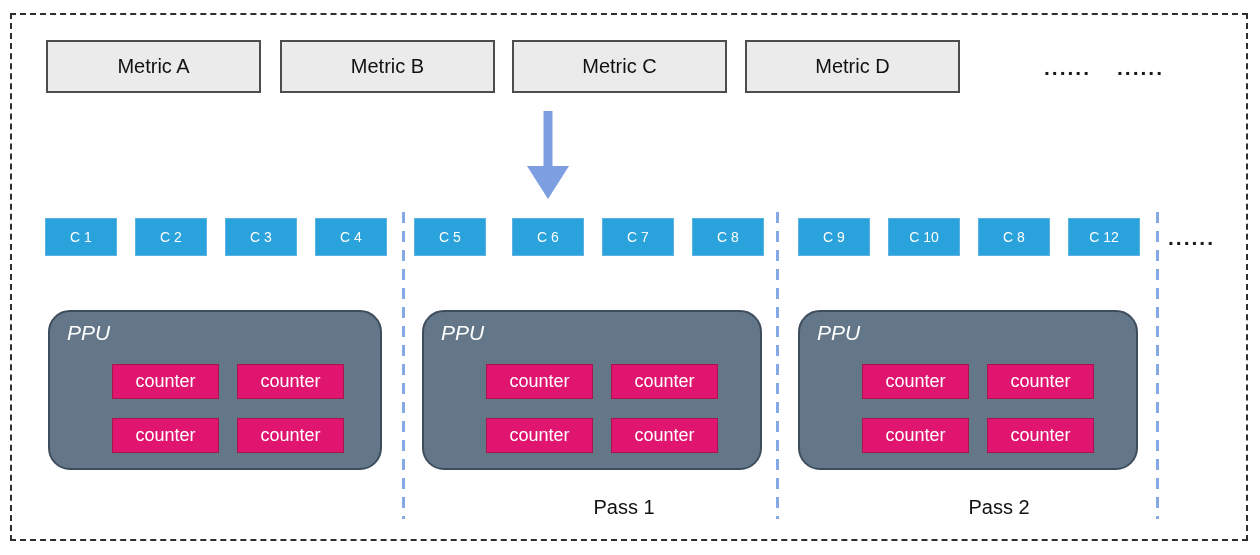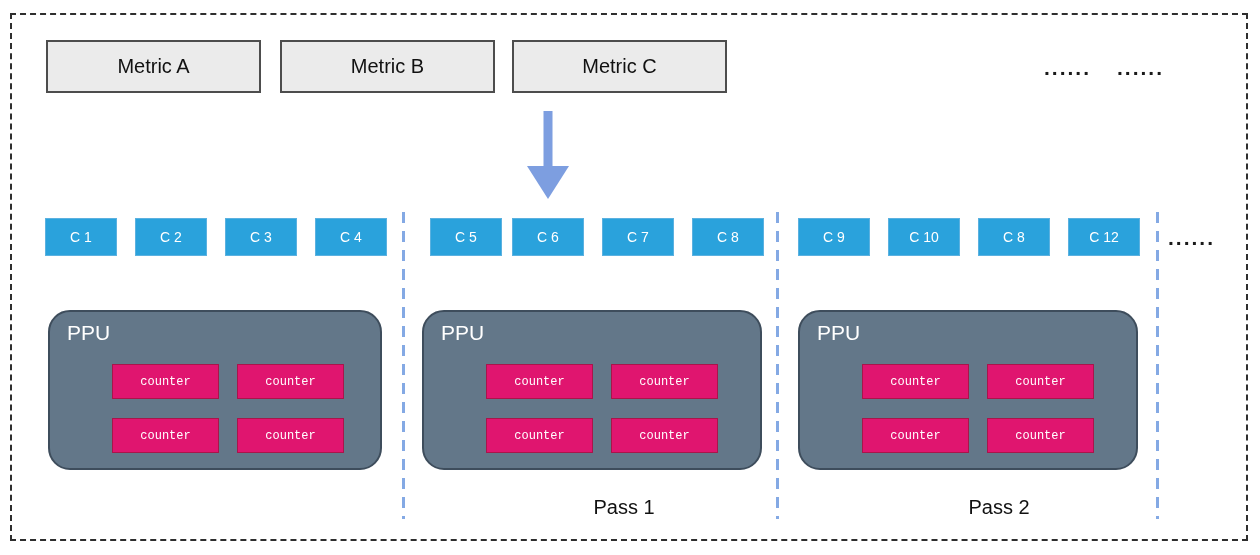--- a/index.html
+++ b/index.html
@@ -37,58 +37,59 @@
   .divider {
     position:absolute; top:212px; width:3px; height:307px;
     background:repeating-linear-gradient(to bottom, var(--divider-blue,#84a9e4) 0 11px, transparent 11px 19px);
   }
   
   .ppu {
     position:absolute; top:310px; height:156px;
     background:var(--ppu-gray,#637789); border:2px solid var(--ppu-border,#3e4d5c);
     border-radius:22px;
   }
-  .ppu-label { position:absolute; left:17px; top:9px; color:#fff; font-size:21px; }
+  .ppu-label { position:absolute; left:17px; top:9px; color:#fff; font-size:21px;font-style:italic; }
   .counter {
     position:absolute; width:105px; height:33px;
     background:var(--counter-pink,#e0156f); border:1.5px solid var(--counter-border,#a9154a);
-    color:#fff; font-size:12px; display:flex; align-items:center; justify-content:center;font-family:Liberation Mono, monospace;
+    color:#fff; font-size:18px; display:flex; align-items:center; justify-content:center;
   }
   .r1c1 { left:62px;  top:52px; }
   .r1c2 { left:187px; top:52px; }
   .r2c1 { left:62px;  top:106px; }
   .r2c2 { left:187px; top:106px; }
   
   .pass-label { position:absolute; top:496px; width:200px; text-align:center; font-size:20px; color:#111; }
 </style>
 </head>
 <body>
 
 <div class="canvas">
 
   <div class="outer-frame"></div>
 
   <div class="metric-box" style="left:280px">Metric B</div>
   <div class="metric-box" style="left:46px">Metric A</div>
   <div class="metric-box" style="left:512px">Metric C</div>
+  <div class="metric-box" style="left:745px">Metric D</div>
   <div class="metric-dots-row">
     <span class="dots">......</span>
     <span class="dots">......</span>
   </div>
 
   <svg class="down-arrow" width="42" height="88" viewBox="0 0 42 88">
     <rect x="16.5" y="0" width="9" height="60" style="fill:var(--arrow-blue,#7d9ee0)"></rect>
     <polygon points="0,55 42,55 21,88" style="fill:var(--arrow-blue,#7d9ee0)"></polygon>
   </svg>
 
   <div class="chip" style="left:45px">C 1</div>
   <div class="chip" style="left:135px">C 2</div>
   <div class="chip" style="left:225px">C 3</div>
   <div class="chip" style="left:315px">C 4</div>
-  <div class="chip" style="left:430px">C 5</div>
+  <div class="chip" style="left:414px">C 5</div>
   <div class="chip" style="left:512px">C 6</div>
   <div class="chip" style="left:602px">C 7</div>
   <div class="chip" style="left:692px">C 8</div>
   <div class="chip" style="left:798px">C 9</div>
   <div class="chip" style="left:888px">C 10</div>
   <div class="chip" style="left:978px">C 8</div>
   <div class="chip" style="left:1068px">C 12</div>
   <div class="chip-dots">
     <span class="dots">......</span>
   </div>

